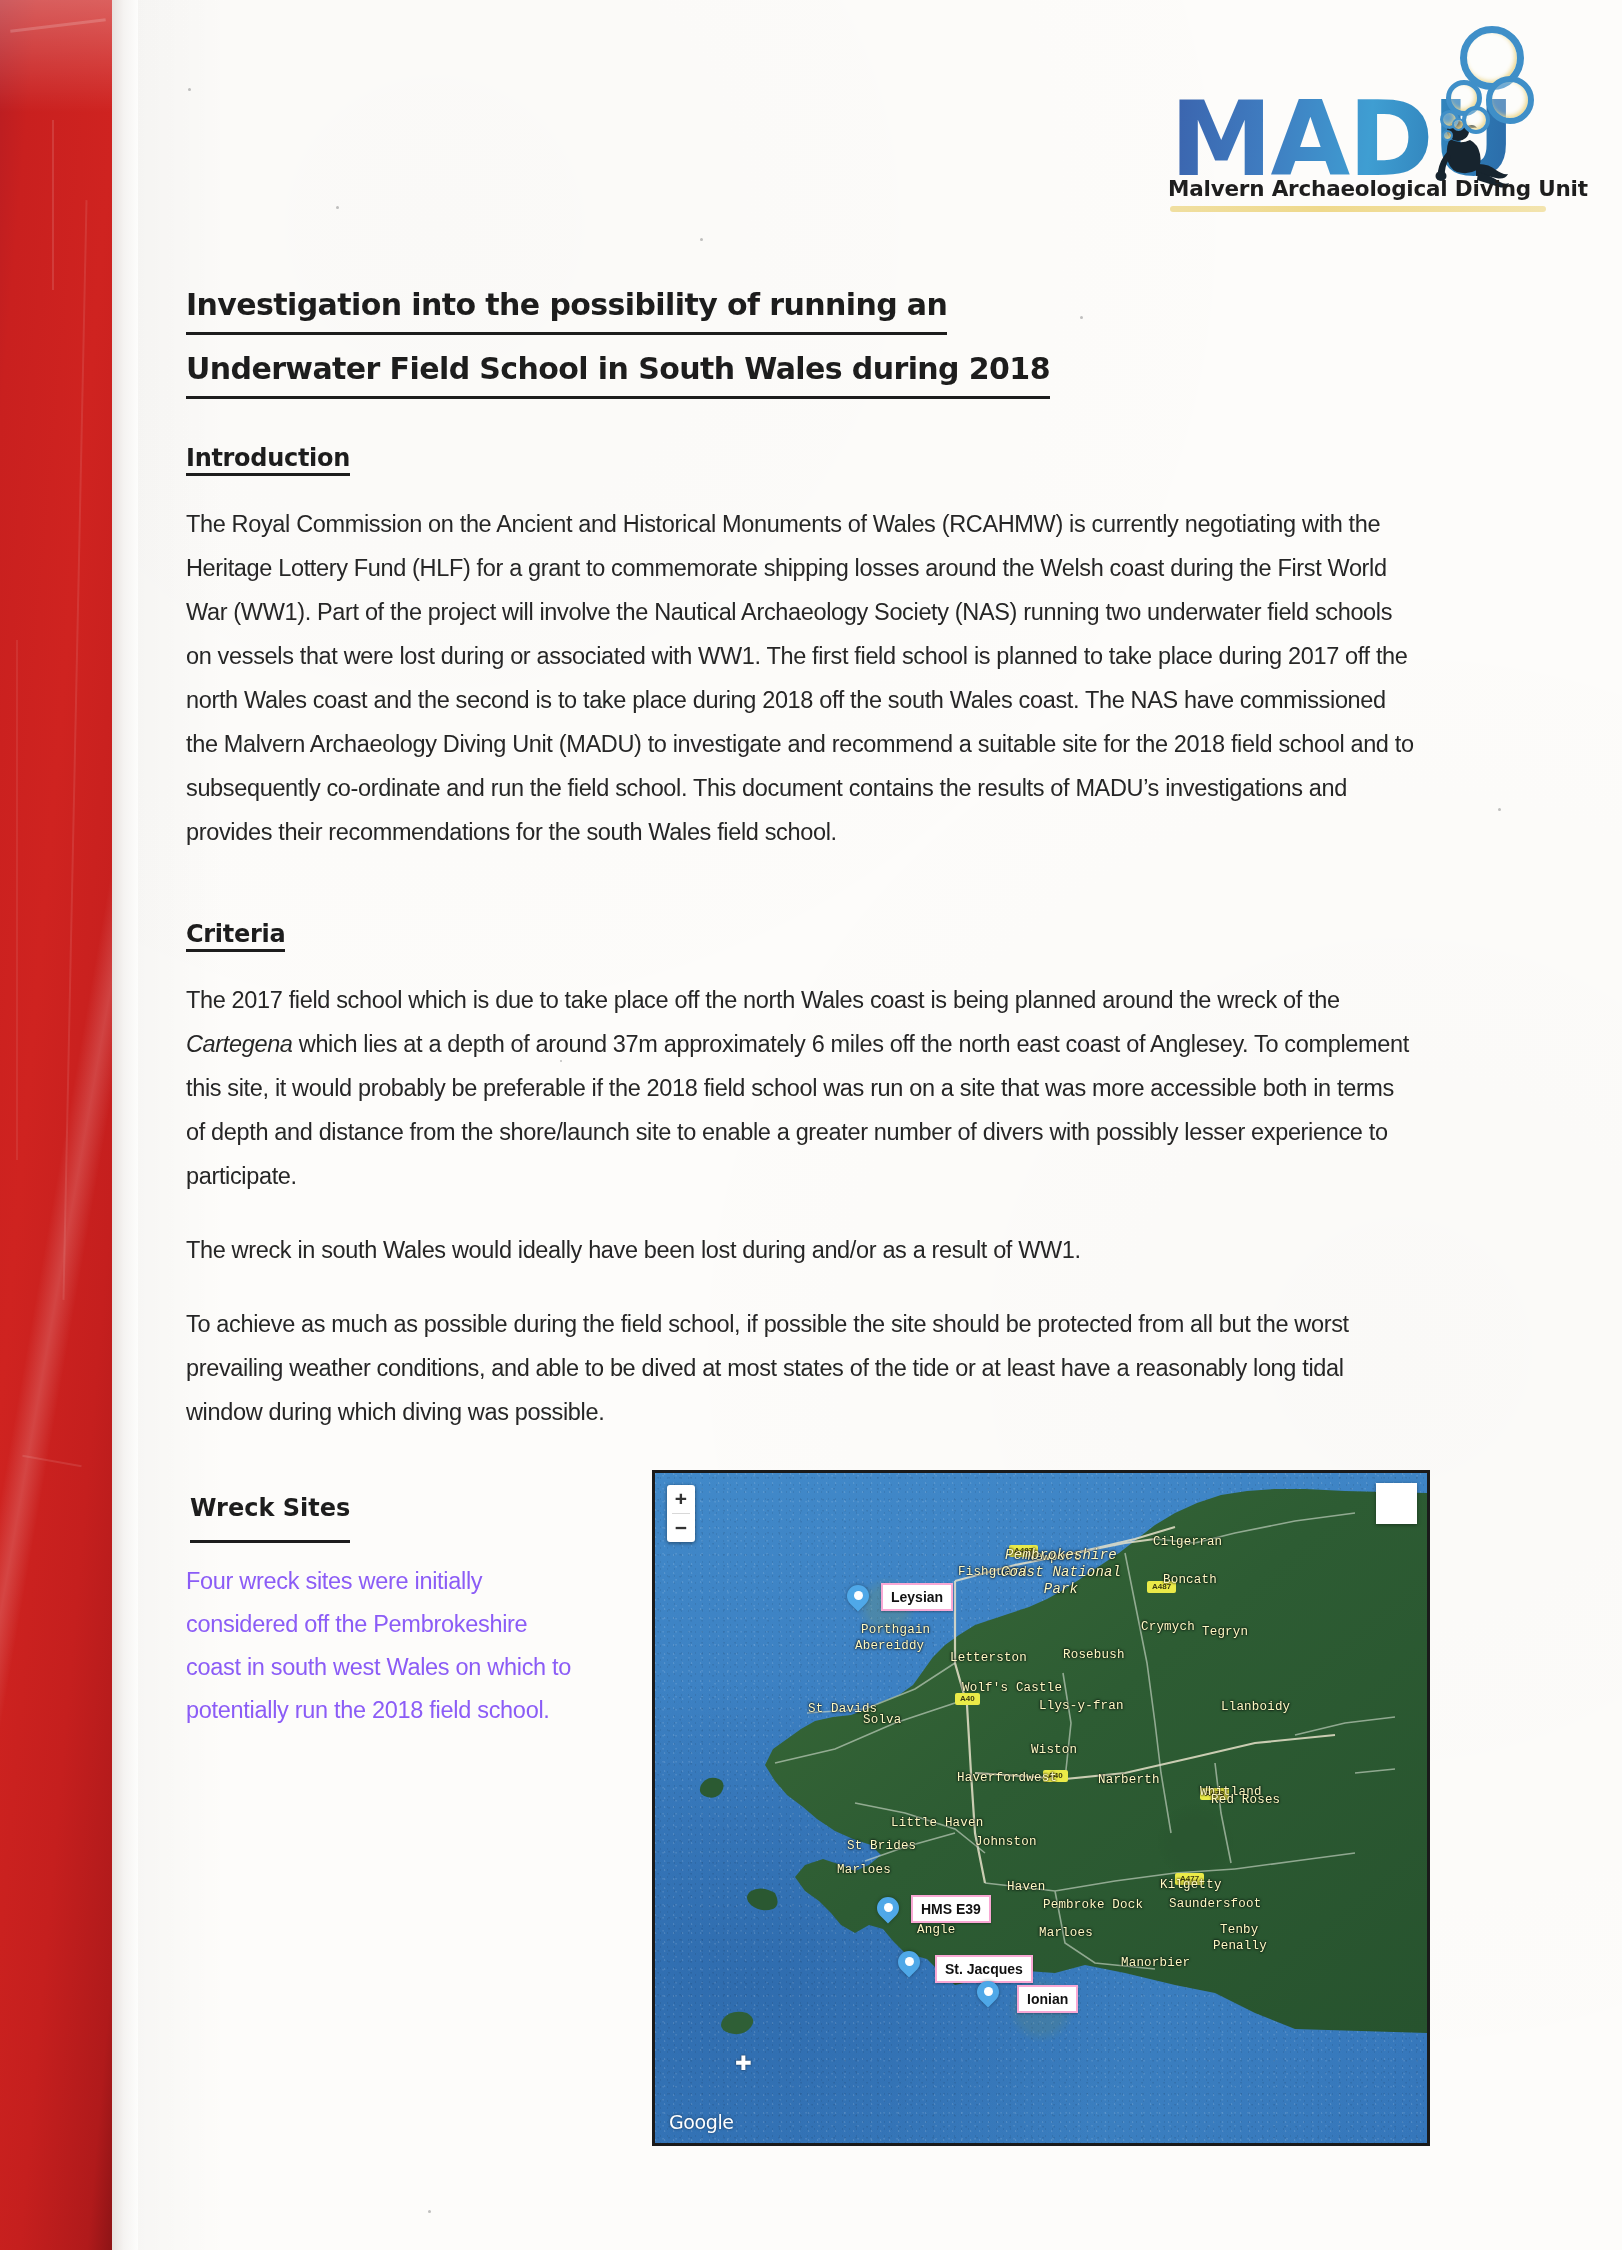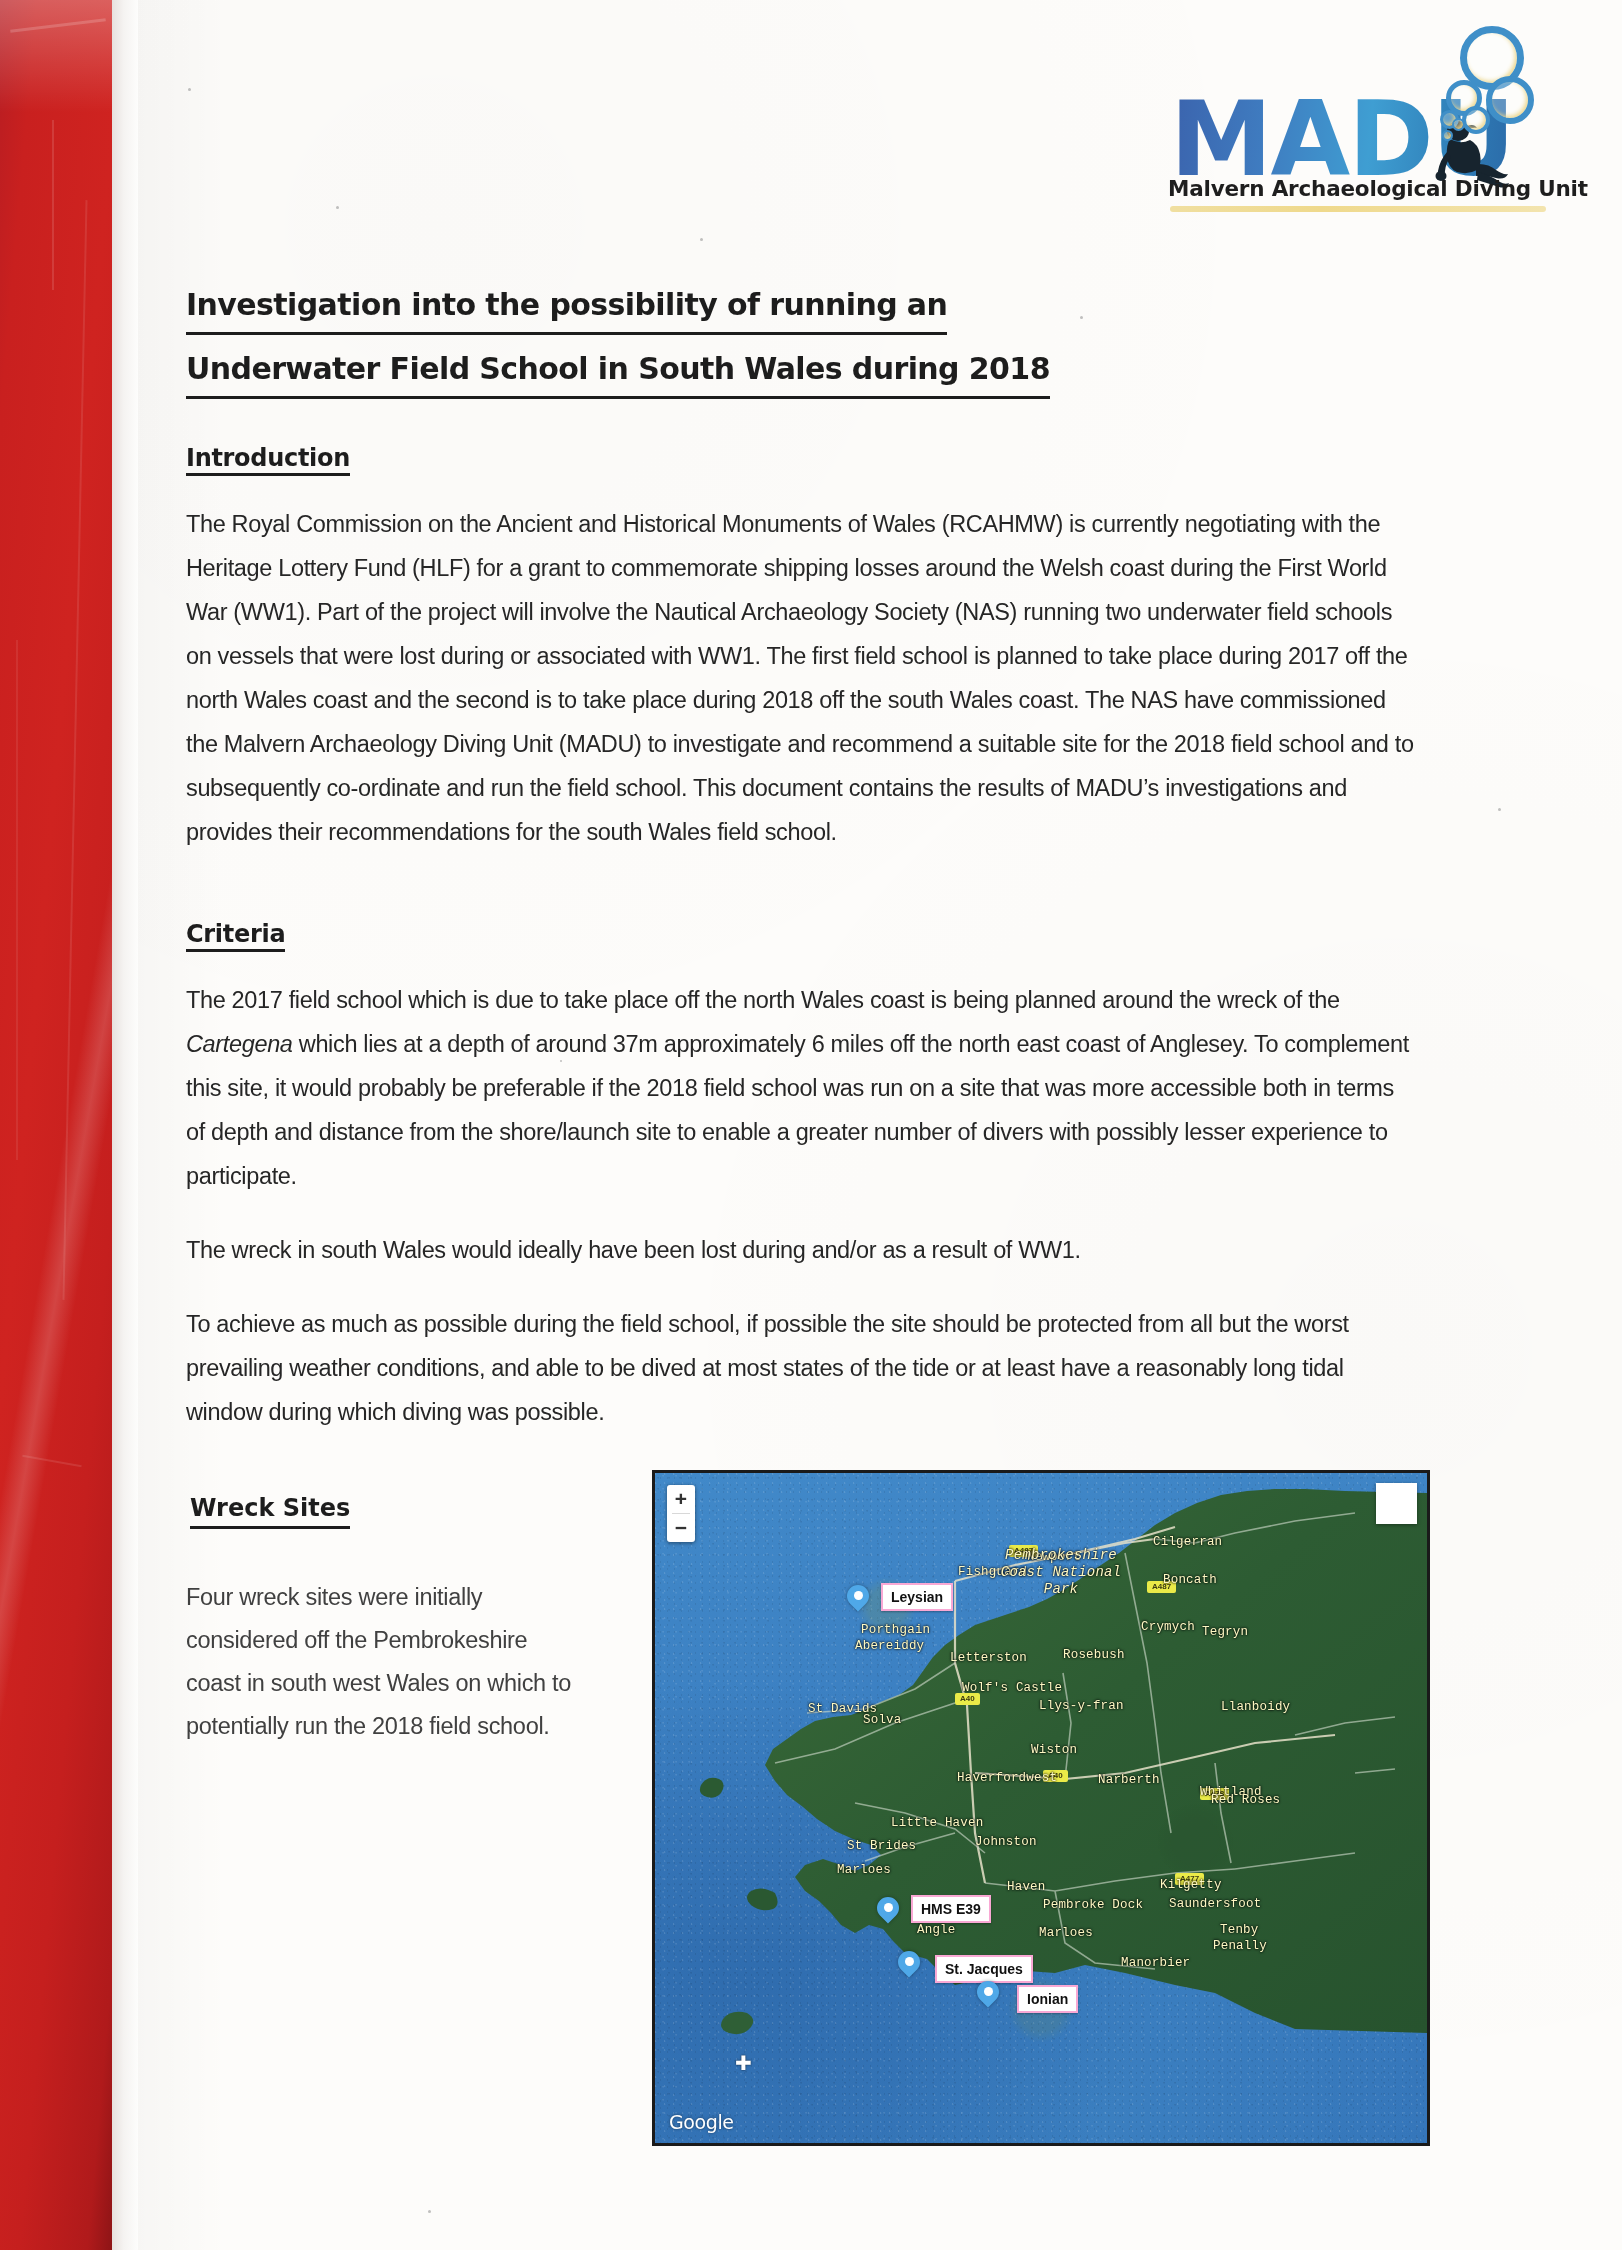--- a/index.html
+++ b/index.html
@@ -162,35 +162,35 @@
     left: 186px; top: 1494px;
     width: 1240px;
   }
   .wreck-heading {
     position: absolute;
     left: 4px; top: 0;
     font-family: "DejaVu Sans", sans-serif;
     font-weight: bold;
     font-size: 24px;
     border-bottom: 3px solid #1d1d1d;
-    padding-bottom: 4px;
+    padding-bottom: 18px;
     color: #1d1d1d;
   }
   .left-col {
     position: absolute;
     left: 0; top: 66px;
     width: 388px;
   }
   .left-col p {
     font-family: "Liberation Sans", sans-serif;
     font-size: 23.5px;
     line-height: 43px;
-    margin: 16px 0 32px 0;
+    margin: 0 0 32px 0;
     letter-spacing: -0.3px;
-    color: #404040;
+    color: #8b5cf6;
   }
 
   
   .map {
     position: absolute;
     left: 466px; top: -24px;
     width: 772px; height: 670px;
     border: 3px solid #1a1a1a;
     background: #3a7fc4;
     overflow: hidden;

